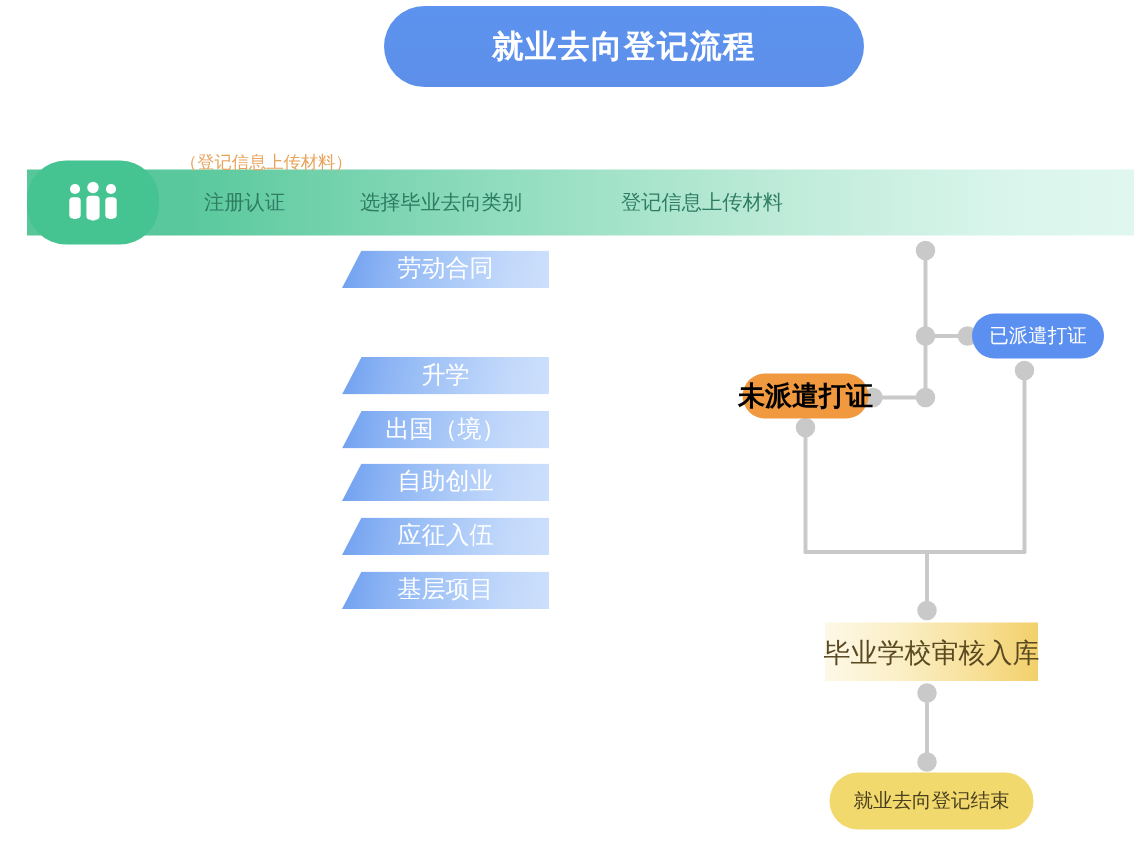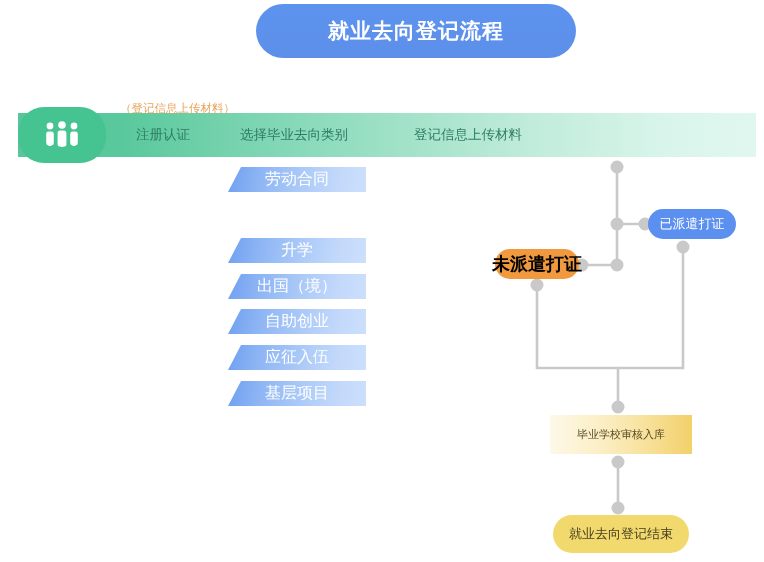--- a/index.html
+++ b/index.html
@@ -142,21 +142,21 @@
   .node-pill-orange {
     background: #F0993F;
     border-radius: 15px;
     color: #000000;
     font-size: 18px;
     font-weight: bold;
   }
   .node-rect-gold {
     background: linear-gradient(90deg, #FDF8E8 0%, #FBEFC6 35%, #F7DF96 72%, #F2D06A 100%);
     color: #5A4A22;
-    font-size: 11px;
+    font-size: 18px;
   }
   .node-pill-gold {
     background: #F2D96D;
     border-radius: 19px;
     color: #4A4020;
     font-size: 13px;
     text-align: right;
   }
 
   #n-pai   { left: 648px; top: 209px; width: 88px;  height: 30px; font-family: Liberation Mono, monospace; }

